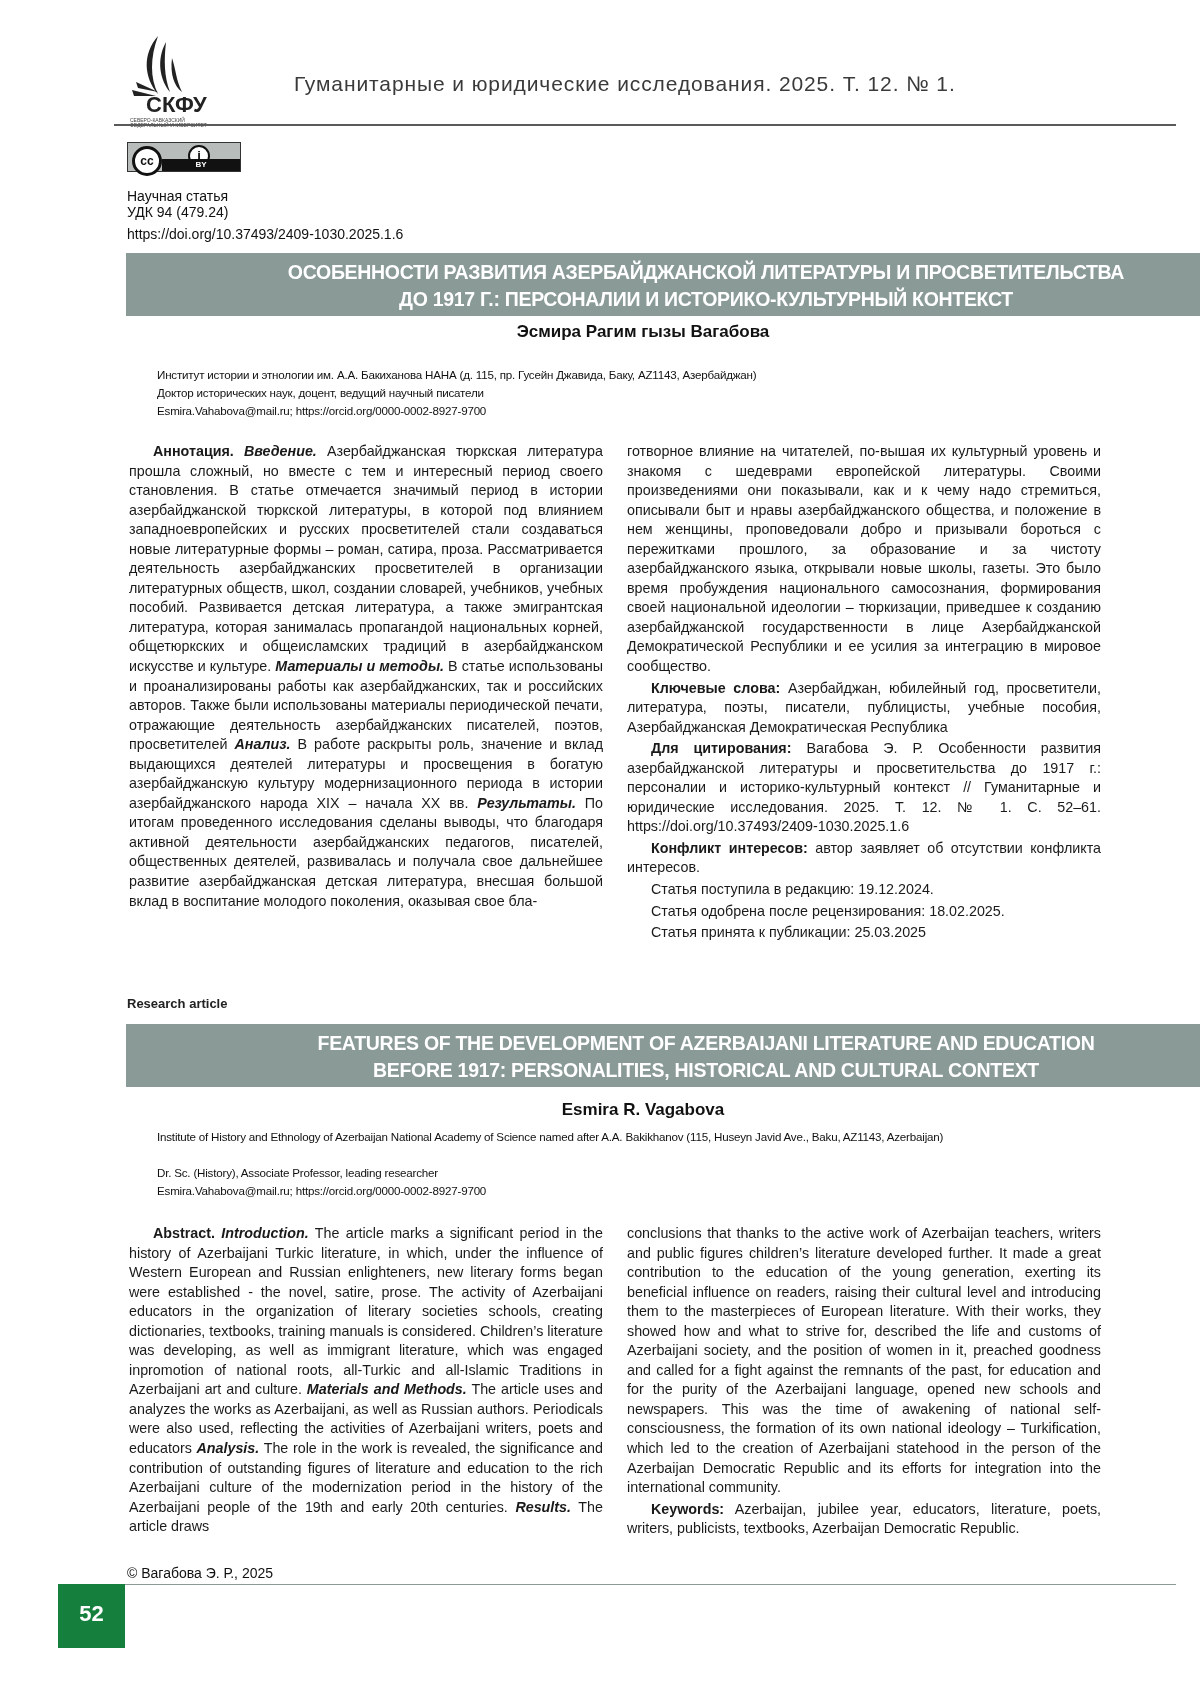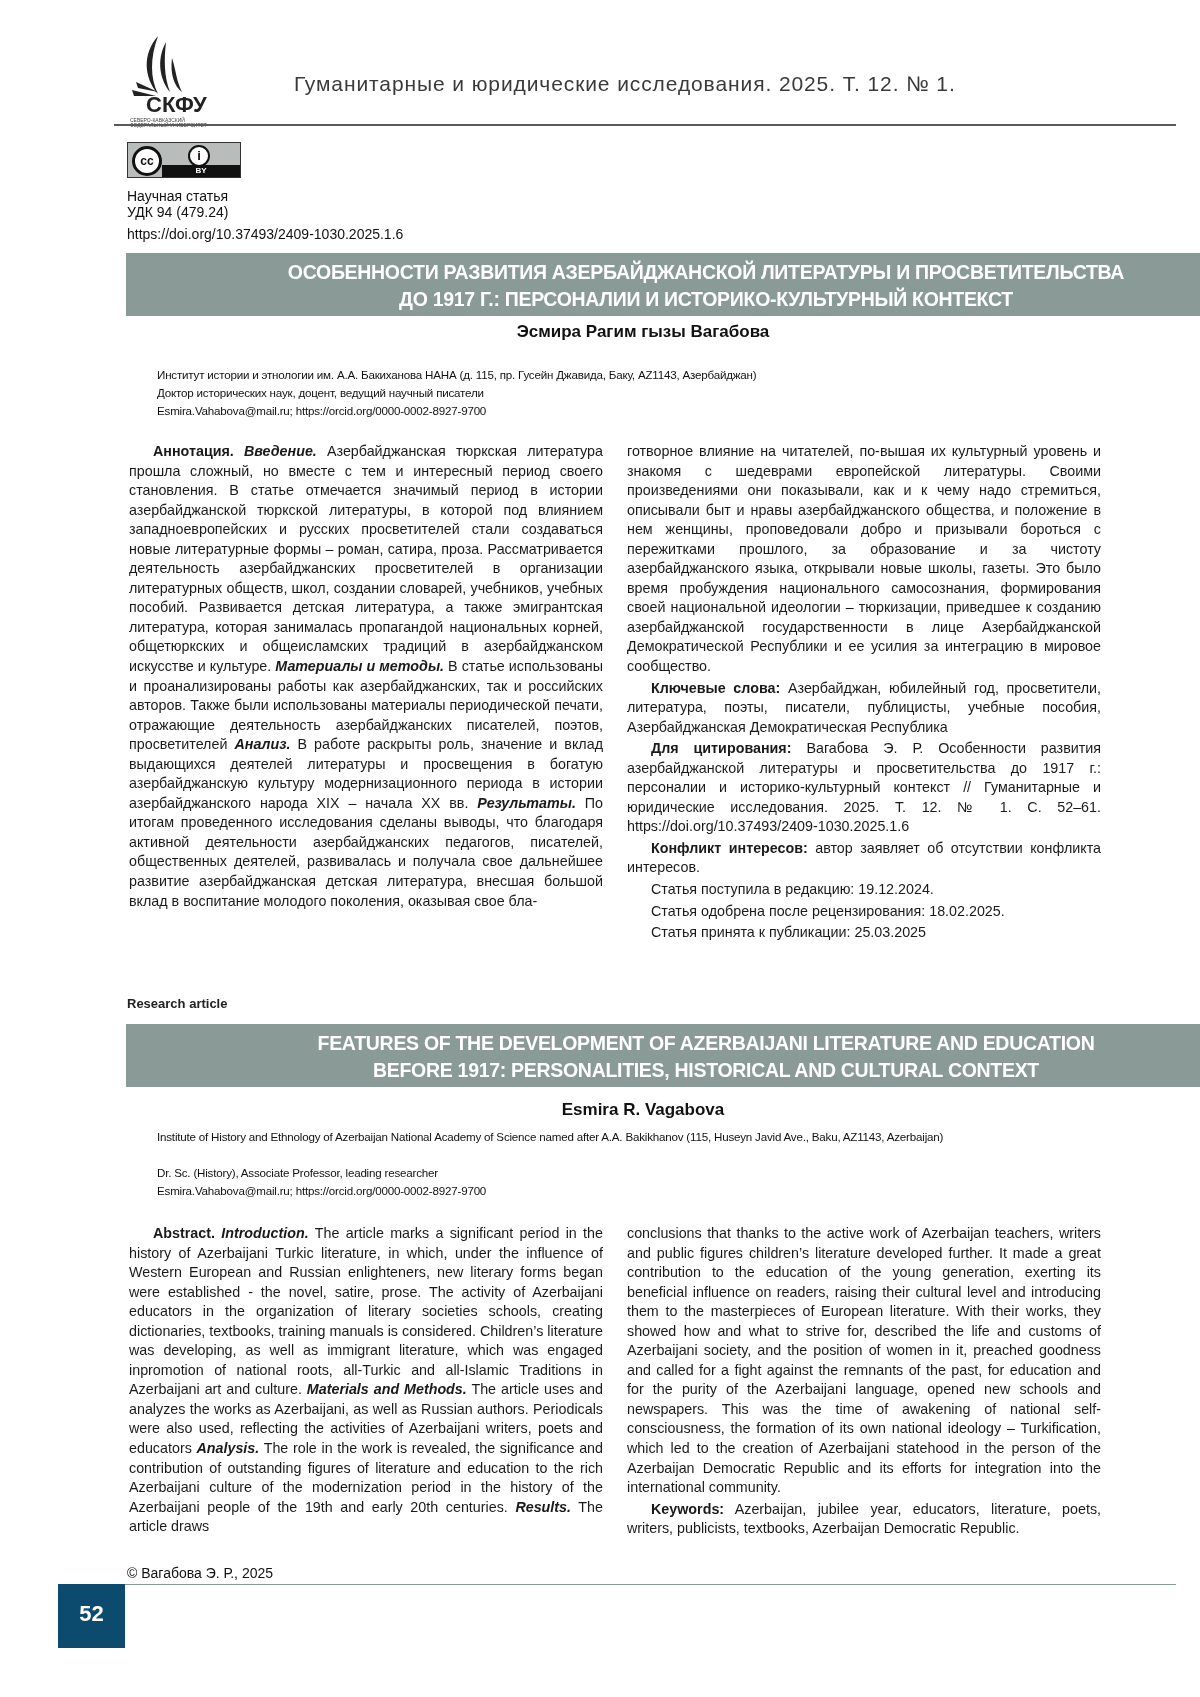--- a/index.html
+++ b/index.html
@@ -4,42 +4,42 @@
   <style>
     * { box-sizing: border-box; margin: 0; padding: 0; }
     html, body { width: 1200px; height: 1697px; background: #ffffff; }
     body { position: relative; font-family: "Liberation Sans", sans-serif; color: #1f1f1f; overflow: hidden; }
 
     .logo { position: absolute; left: 128px; top: 34px; width: 108px; height: 94px; }
     .logo svg { width: 100%; height: 100%; }
     .journal-header { position: absolute; left: 258px; top: 72px; font-size: 21px; letter-spacing: 0.9px; color: #3a3a3a; white-space: nowrap; margin-left: 36px; }
     .header-rule { position: absolute; left: 114px; top: 124px; width: 1062px; height: 2px; background: #5a5a5a; }
 
-    .cc-badge { position: absolute; left: 127px; top: 142px; width: 114px; height: 36px; background: #b8bdbb; border: 1px solid #333; }
+    .cc-badge { position: absolute; left: 127px; top: 142px; width: 114px; height: 30px; background: #b8bdbb; border: 1px solid #333; }
     .cc-badge .cc-circle { position: absolute; left: 4px; top: 3px; width: 30px; height: 30px; border-radius: 50%; border: 3px solid #111; background: #fff; font-weight: bold; font-size: 12px; line-height: 24px; text-align: center; color: #111; }
     .cc-badge .by-circle { position: absolute; left: 60px; top: 2px; width: 22px; height: 22px; border-radius: 50%; border: 2px solid #111; background: #fff; font-weight: bold; font-size: 13px; line-height: 18px; text-align: center; color: #111; }
     .cc-badge .by-strip { position: absolute; left: 34px; right: 0; bottom: 0; height: 12px; background: #111; color: #fff; font-size: 8px; font-weight: bold; text-align: center; line-height: 12px; }
 
     .meta-line { position: absolute; left: 127px; font-size: 14px; color: #111; white-space: nowrap; }
 
     .title-band { position: absolute; left: 126px; width: 1160px; background: #8a9a97; color: #ffffff; font-weight: bold; text-align: center; font-size: 19.5px; line-height: 27px; letter-spacing: -0.3px; padding: 6px 2px; }
     .author { position: absolute; left: 0; width: 1200px; text-align: center; font-weight: bold; font-size: 17px; color: #111; margin-left: 43px; }
     .affil { position: absolute; left: 157px; font-size: 11.6px; line-height: 18px; color: #111; letter-spacing: -0.2px; }
     .affil-en { position: absolute; left: 157px; width: 930px; font-size: 11.6px; line-height: 18px; color: #111; letter-spacing: -0.2px; }
 
     .col { position: absolute; width: 478px; font-size: 14.3px; line-height: 19.55px; text-align: justify; color: #1a1a1a; }
     .col p { margin: 2px; }
     .col .indent { text-indent: 24px; }
     .b { font-weight: bold; }
     .bi { font-weight: bold; font-style: italic; }
 
     .research-label { position: absolute; left: 127px; top: 996px; font-size: 13px; font-weight: bold; color: #222; }
     .copyright { position: absolute; left: 127px; top: 1565px; font-size: 14px; color: #111; }
     .footer-rule { position: absolute; left: 58px; top: 1584px; width: 1118px; height: 1px; background: #8a9a97; }
-    .page-num { position: absolute; left: 58px; top: 1584px; width: 67px; height: 64px; background: #0c4a6e; color: #ffffff; font-weight: bold; font-size: 22px; text-align: center; line-height: 60px; }
+    .page-num { position: absolute; left: 58px; top: 1584px; width: 67px; height: 64px; background: #15803d; color: #ffffff; font-weight: bold; font-size: 22px; text-align: center; line-height: 60px; }
   </style>
 </head>
 <body>
 
 <div class="logo">
   <svg viewBox="0 0 108 94">
     <path d="M30 2 C14 20 16 44 30 60 C22 44 22 24 30 2 Z" fill="#222"></path>
     <path d="M38 8 C28 26 32 46 42 58 C36 42 36 26 38 8 Z" fill="#222"></path>
     <path d="M44 24 C42 40 46 52 54 58 C48 46 48 36 44 24 Z" fill="#222"></path>
     <path d="M8 48 L30 58 L10 54 Z" fill="#222"></path>

